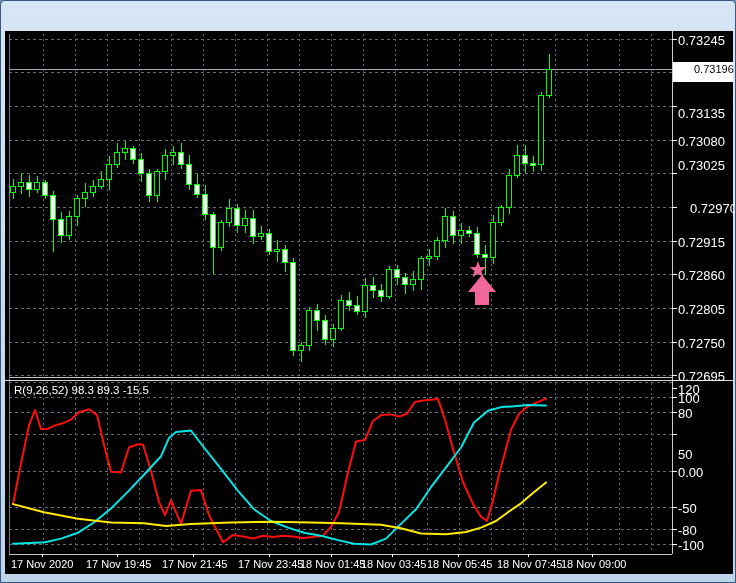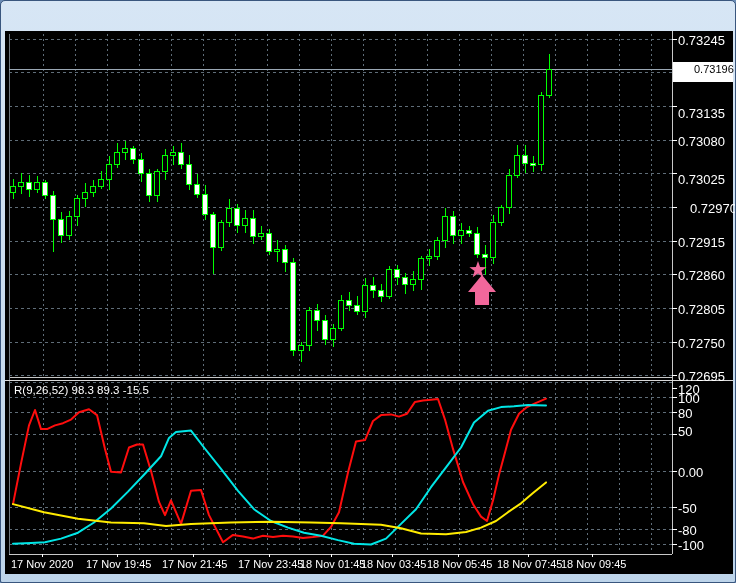--- a/index.html
+++ b/index.html
@@ -282,45 +282,45 @@
       <line x1="591" y1="553" x2="591" y2="556" stroke="#fff" stroke-width="1" shape-rendering="crispEdges"></line>
     </svg>
 
 
   <div id="ind-header">R(9,26,52) 98.3 89.3 -15.5</div>
 
   <div id="price-axis">
       <div class="plabel" style="top: 31.5px;">0.73245</div>
       <div class="plabel" style="top: 105px;">0.73135</div>
       <div class="plabel" style="top: 132.599px;">0.73080</div>
-      <div class="plabel" style="top: 171px;">0.73025</div>
+      <div class="plabel" style="top: 157px;">0.73025</div>
       <div class="plabel" style="top: 199.998px; padding-left: 12px;">0.72970</div>
       <div class="plabel" style="top: 233.698px;">0.72915</div>
       <div class="plabel" style="top: 267.397px;">0.72860</div>
       <div class="plabel" style="top: 301.097px;">0.72805</div>
       <div class="plabel" style="top: 334.796px;">0.72750</div>
       <div class="plabel" style="top: 368.496px;">0.72695</div>
     </div>
   <div id="price-tag" style="top: 61.0233px;">0.73196</div>
   <div id="ind-axis">
       <div class="ilabel" style="top: 380.5px;">120</div>
       <div class="ilabel" style="top: 390px;">100</div>
       <div class="ilabel" style="top: 404.7px;">80</div>
-      <div class="ilabel" style="top: 423px; text-align: center;">50</div>
+      <div class="ilabel" style="top: 446px; text-align: center;">50</div>
       <div class="ilabel" style="top: 463.5px; text-align: right;">0.00</div>
       <div class="ilabel" style="top: 500.25px;">-50</div>
       <div class="ilabel" style="top: 522.3px;">-80</div>
       <div class="ilabel" style="top: 537px;">-100</div>
     </div>
   <div id="time-axis">
       <div class="tlabel" style="left: 10px;">17 Nov 2020</div>
       <div class="tlabel" style="left: 85px;">17 Nov 19:45</div>
       <div class="tlabel" style="left: 161px;">17 Nov 21:45</div>
       <div class="tlabel" style="left: 237px;">17 Nov 23:45</div>
       <div class="tlabel" style="left: 299px;">18 Nov 01:45</div>
       <div class="tlabel" style="left: 360px;">18 Nov 03:45</div>
       <div class="tlabel" style="left: 426px;">18 Nov 05:45</div>
       <div class="tlabel" style="left: 496px;">18 Nov 07:45</div>
-      <div class="tlabel" style="left: 560px;">18 Nov 09:45</div>
+      <div class="tlabel" style="left: 560px;">18 Nov 09:00</div>
     </div>
 
   <div id="divider"></div>
 </div>
 
 </body></html>

